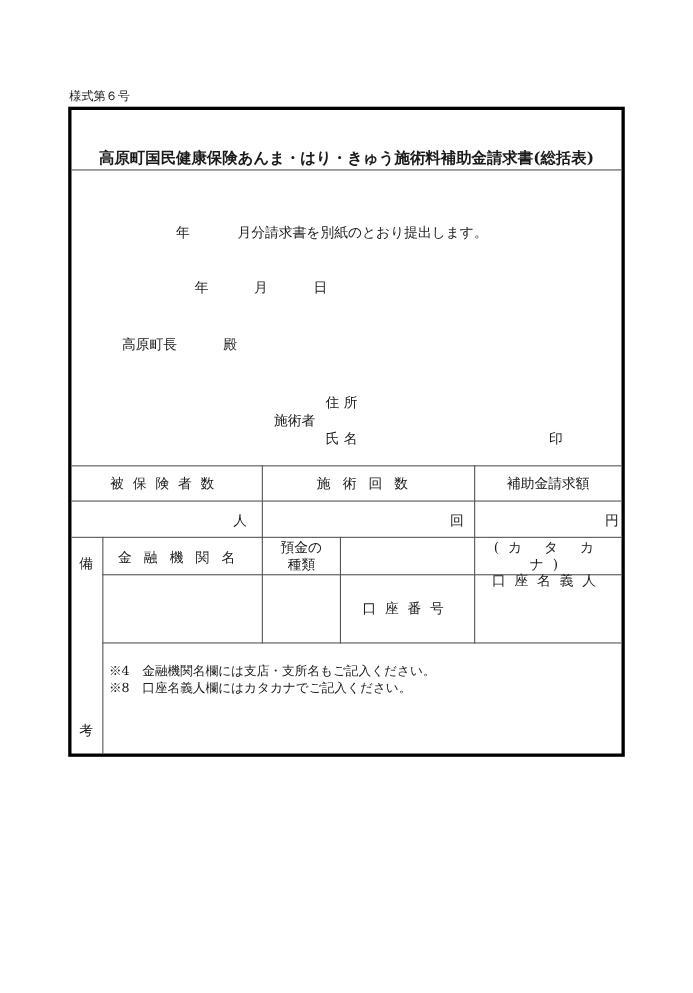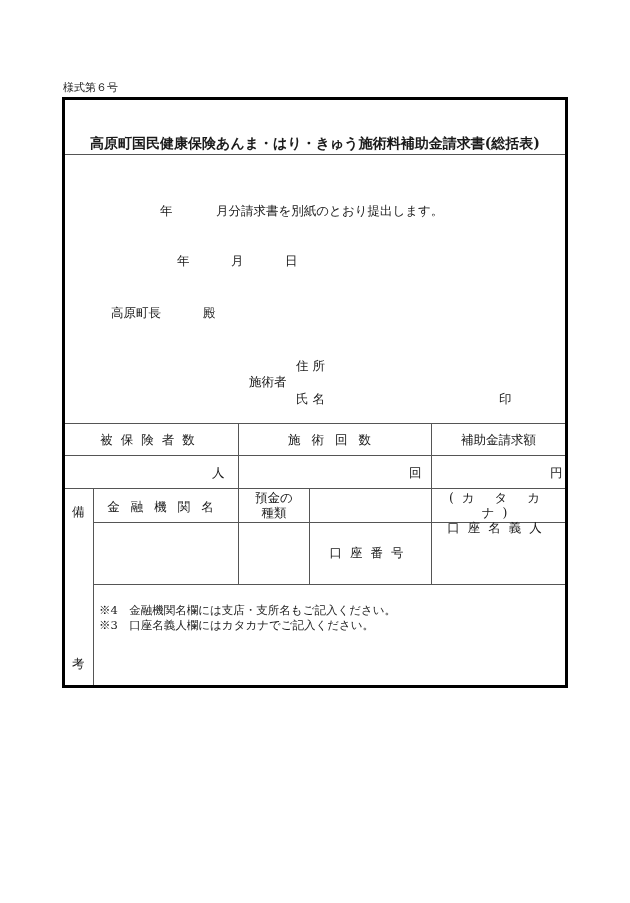--- a/index.html
+++ b/index.html
@@ -82,15 +82,15 @@
     <div class="wide">口座名義人</div>
   </div>
 
   <div class="abs" style="left:29px;top:423px;width:144px;height:61px;"></div>
   <div class="abs" style="left:174px;top:423px;width:70px;height:61px;"></div>
   <div class="abs" style="left:245px;top:423px;width:121px;height:61px;"></div>
   <div class="abs" style="left:367px;top:423px;width:133px;height:61px;"></div>
 
   <div class="abs notes" style="left:34px;top:503px;">
     <div>※4　金融機関名欄には支店・支所名もご記入ください。</div>
-    <div>※3　口座名義人欄にはカタカナでご記入ください。</div>
+    <div>※8　口座名義人欄にはカタカナでご記入ください。</div>
   </div>
 </div>
 
 </body></html>

